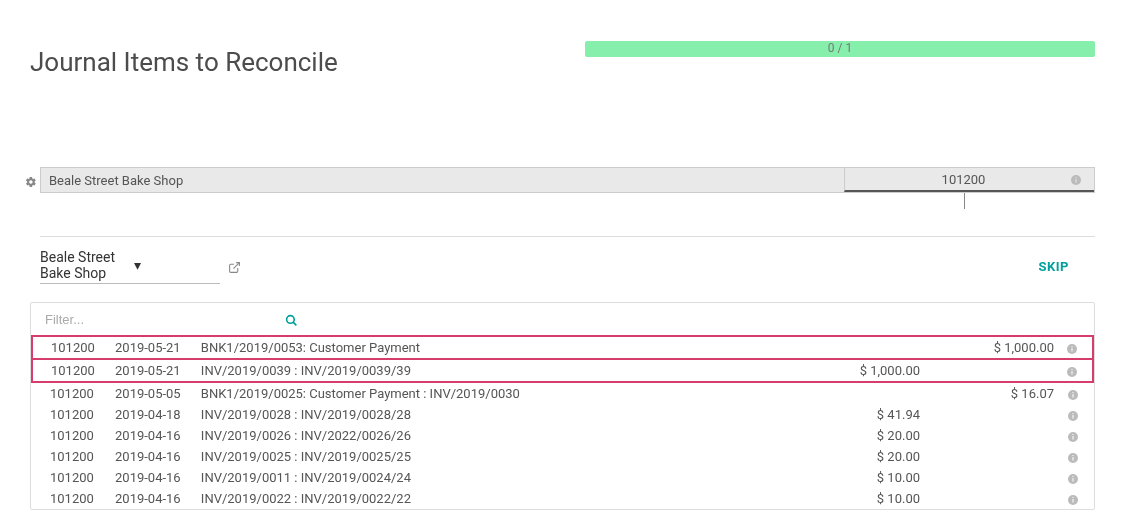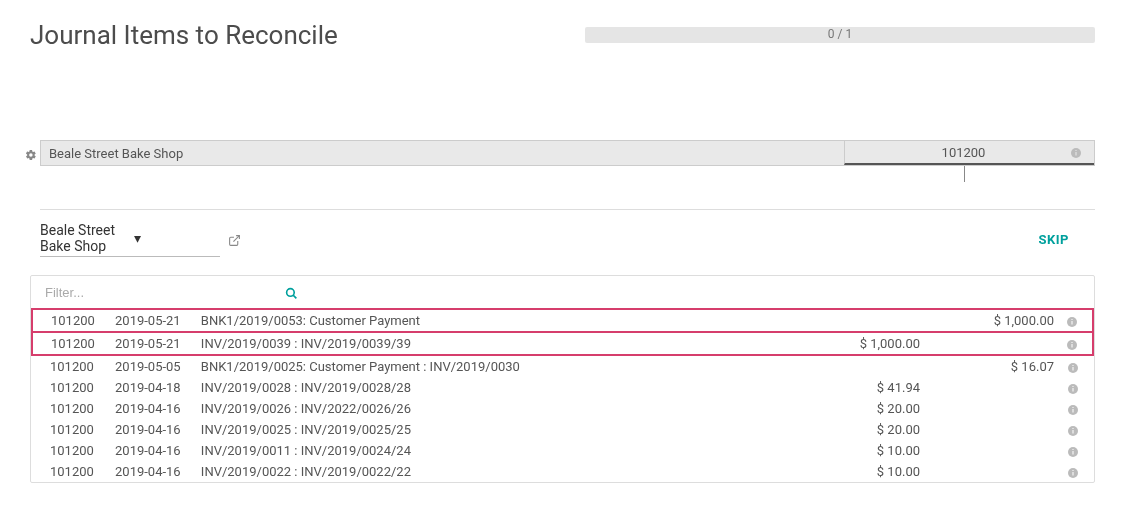--- a/index.html
+++ b/index.html
@@ -15,26 +15,27 @@
   .header-row {
     display: flex;
     align-items: center;
     justify-content: space-between;
     margin-bottom: 90px;
   }
   .page-title {
     font-size: 26px;
     font-weight: 400;
     color: #4c4c4c;
+    margin-top: 27px;
   }
   .progress-wrap {
     display: flex;
     width: 510px;
     height: 16px;
-    background: #e5e5e5;
+    background: #86efac;
     border-radius: 2px;
     position: relative;
   }
   .progress-text {
     width: 100%;
     text-align: center;
     font-size: 12px;
     color: #777;
   }
   .partner-bar {

